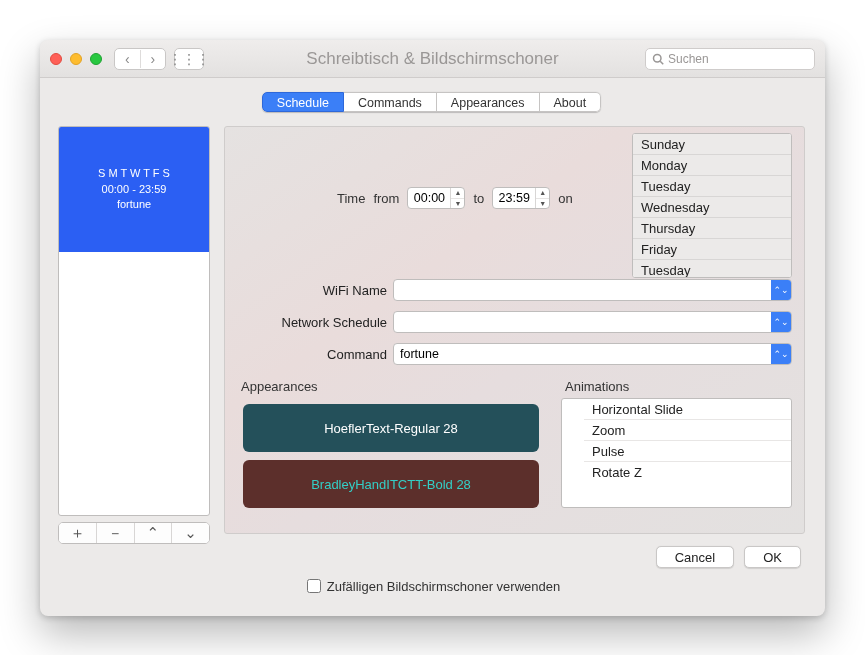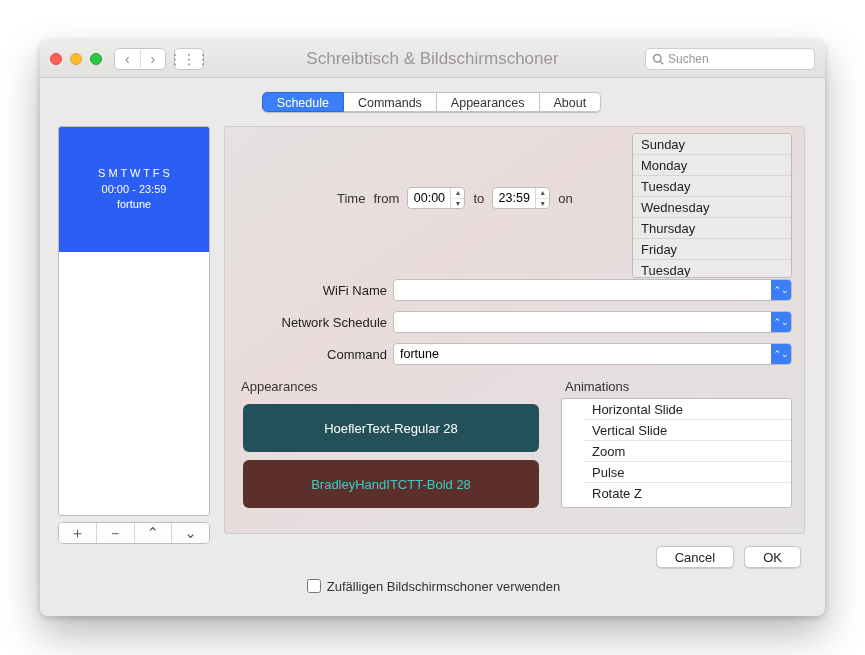--- a/index.html
+++ b/index.html
@@ -309,21 +309,20 @@
               <div class="head">Appearances</div>
               <div class="applist">
                 <div class="appcard teal">HoeflerText-Regular 28</div>
                 <div class="appcard maroon">BradleyHandITCTT-Bold 28</div>
               </div>
             </div>
             <div class="listcol" style="flex:0.75">
               <div class="head">Animations</div>
               <div class="animlist">
                 <div class="item">Horizontal Slide</div>
-                <div class="item">Vertical Slide</div>
                 <div class="item">Zoom</div>
                 <div class="item">Pulse</div>
                 <div class="item">Rotate Z</div>
               </div>
             </div>
           </div>
 
         </div>
 
         <div class="footer">

